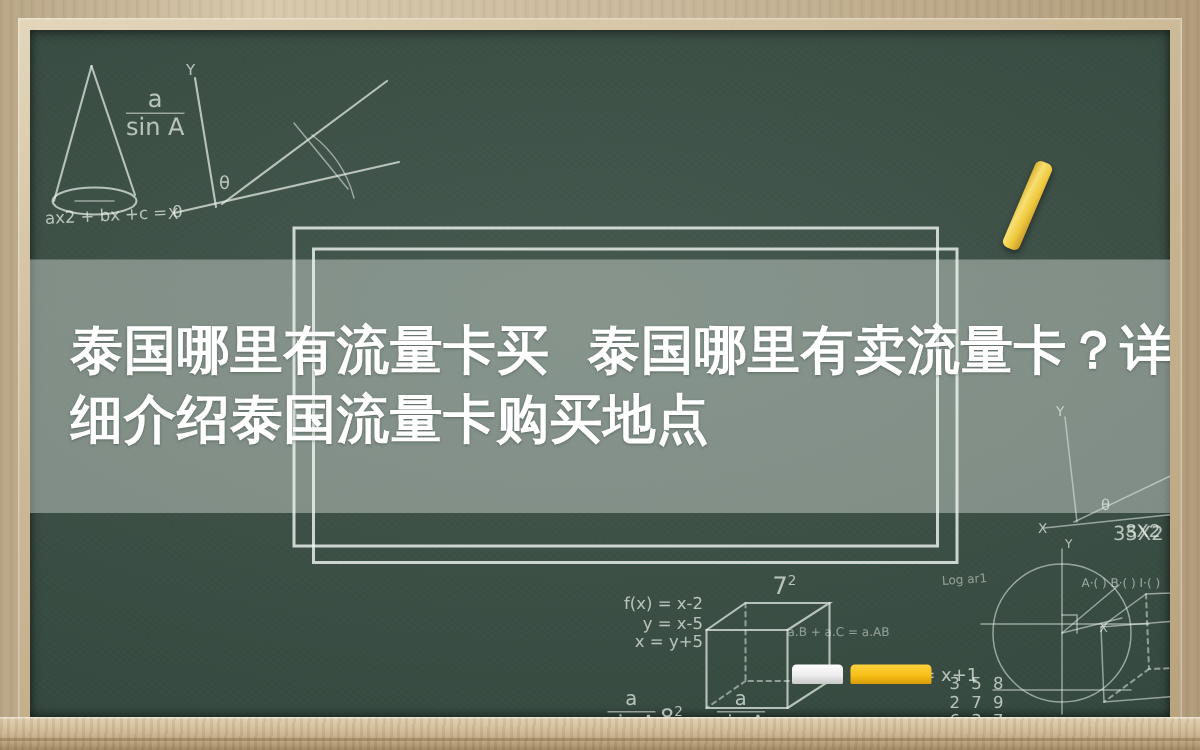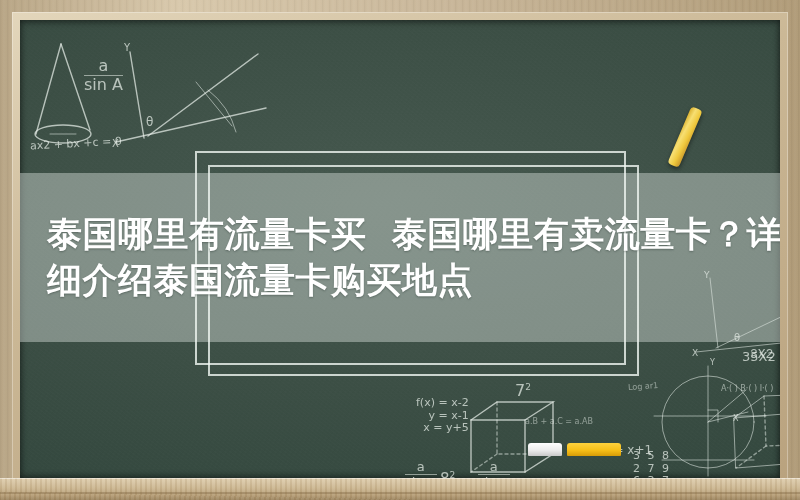--- a/index.html
+++ b/index.html
@@ -146,21 +146,21 @@
         <path class="chalkline thin" d="M6 82 L120 70"></path>
         <path class="chalkline thin" d="M26 78 L118 34"></path>
         <path class="chalkline thin" d="M92 30 A62 62 0 0 1 112 72"></path>
       </svg>
       <div class="chalktext" style="left:684px;top:250px;font-size:9px;">Y</div>
       <div class="chalktext" style="left:672px;top:328px;font-size:9px;">X</div>
       <div class="chalktext" style="left:714px;top:312px;font-size:10px;">θ</div>
 
       <div class="chalktext" style="left:396px;top:377px;font-size:11px;text-align:right;">
         <span>f(x) = x-2</span><br>
-        <span>y = x-1</span><br>
+        <span>y = x-5</span><br>
         <span>x = y+5</span>
       </div>
 
       <svg style="left:443px;top:376px;" width="100" height="86" viewBox="0 0 100 86">
         <path class="chalkline" d="M8 24 L62 24 L62 76 L8 76 Z"></path>
         <path class="chalkline" d="M8 24 L34 6 L90 6 L62 24"></path>
         <path class="chalkline" d="M90 6 L90 58 L62 76"></path>
         <path class="chalkline dash" d="M34 6 L34 58 L90 58"></path>
         <path class="chalkline dash" d="M34 58 L8 76"></path>
       </svg>

